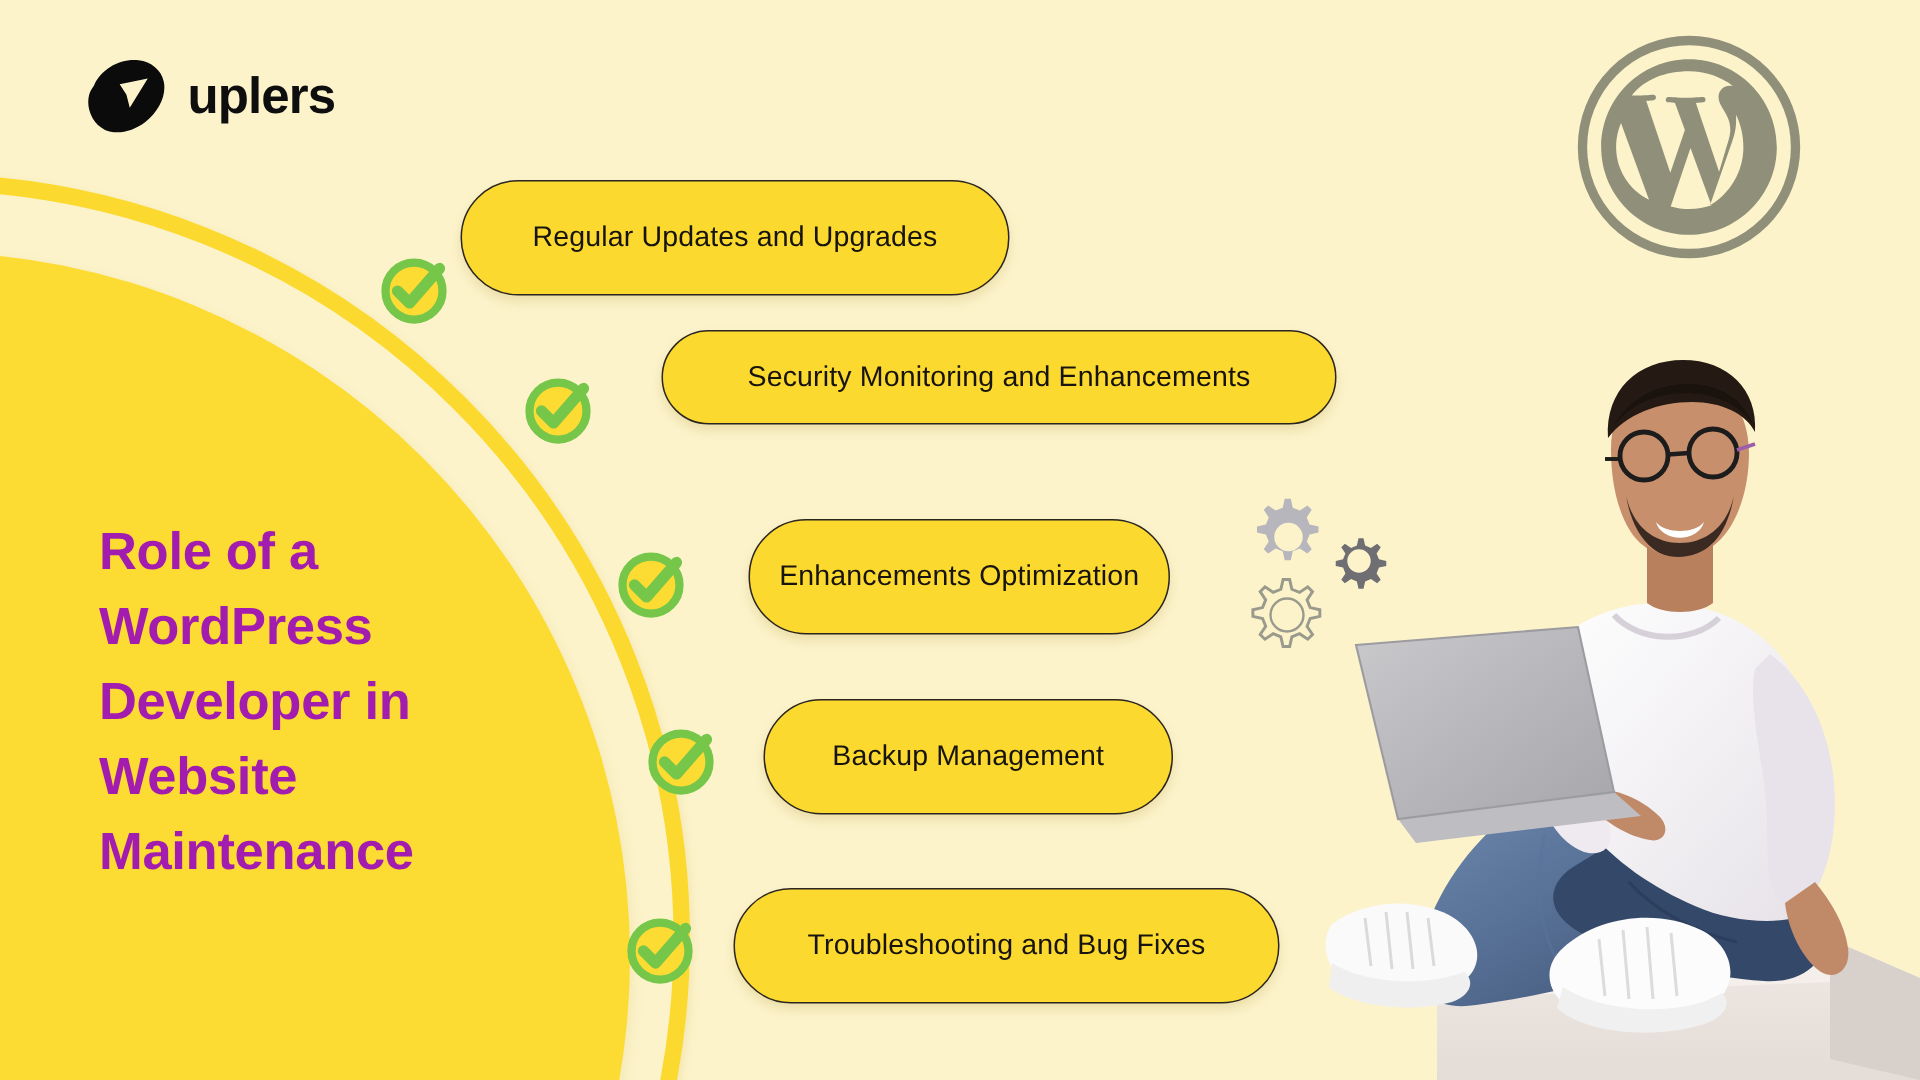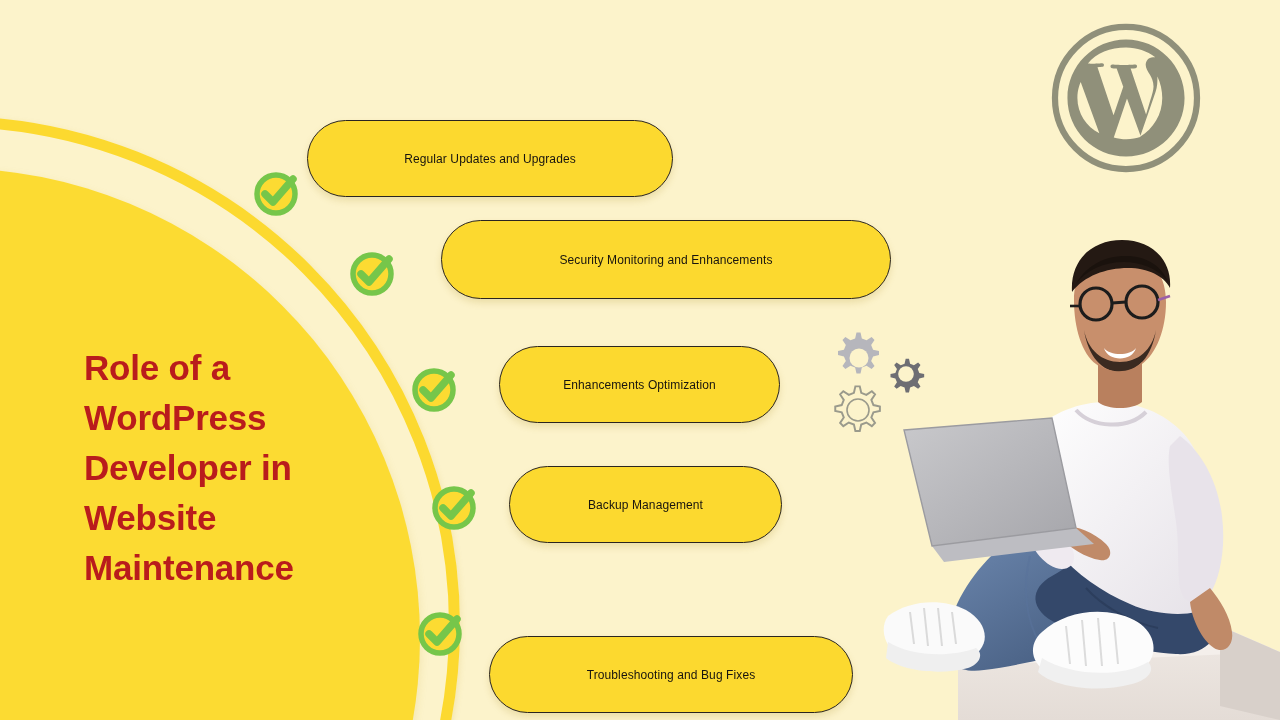--- a/index.html
+++ b/index.html
@@ -44,37 +44,37 @@
   .logo-word {
     font-size:34px; font-weight:bold; color:#0E0E0E;
     letter-spacing:-0.6px; line-height:1;
   }
 
   
   .wp-badge { position:absolute; right:78px; top:22px; width:152px; height:152px; }
 
   
   .headline {
-    position:absolute; left:84px; top:343px;
+    position:absolute; left:66px; top:343px;
     width:290px;
     font-size:35px; font-weight:bold;
-    line-height:1.43; color:#b91c1c;
+    line-height:1.43; color:#a21caf;
     letter-spacing:-0.2px;
     white-space:pre-line;
   }
 
   
   .pill {
     position:absolute;
     display:flex; align-items:center; justify-content:center;
     background:#FCD92F;
     border:1.6px solid #2A2520;
     border-radius:60px;
     color:#17140F;
-    font-size:12px;
+    font-size:19px;
     letter-spacing:0.1px;
     box-shadow:0 4px 7px rgba(170,140,30,0.20);
     white-space:nowrap;
     padding:0 26px;
   }
 
   
   .check { position:absolute; width:52px; height:52px; }
 
   
@@ -84,20 +84,29 @@
   .person { position:absolute; left:880px; top:196px; width:400px; height:524px; }
 </style>
 </head>
 <body>
 
 <div id="stage">
 
   <div class="deco-arc"></div>
   <div class="deco-circle"></div>
 
+  <div class="logo">
+    <span>
+      <svg class="logo-mark" viewBox="0 0 58 52">
+        <path d="M7.6 19.2C12.5 7.6 25.6 0.8 37.4 2.2c8.4 1 15.2 6.5 16.8 14.3 1.9 9.4-3.6 19.9-12.1 26.6C33.8 49.6 22.7 52.2 15 48.6 6.4 44.5 2.2 33.9 4.4 25.4c0.6-2.2 1.7-4.3 3.2-6.2z" fill="#0B0B0B"></path>
+        <path d="M24.8 18.2 L43.5 14.3 L31.5 33.8 L29.3 25.2 L24.8 18.2 Z" fill="#FCF3CB"></path>
+      </svg>
+    </span>
+    <span class="logo-word">uplers</span>
+  </div>
 
   <span class="wp-badge">
     <svg viewBox="0 0 122 122" width="152" height="152">
       <circle cx="61" cy="61" r="57" fill="none" stroke="#90907A" stroke-width="5"></circle>
       <g fill="#90907A">
         <path d="M61 14c-25.9 0-47 21.1-47 47s21.1 47 47 47 47-21.1 47-47-21.1-47-47-47zm0 6.5c8.8 0 16.9 2.9 23.5 7.8-.6-.1-1.2-.1-1.9-.1-3.4 0-5.8 2.9-5.8 6.1 0 2.8 1.7 5.2 3.4 8 1.3 2.3 2.9 5.2 2.9 9.5 0 2.9-1.1 6.4-2.6 11.1l-3.4 11.4-12.4-36.9c2.1-.1 3.9-.3 3.9-.3 1.8-.2 1.6-3-.2-2.9 0 0-5.6.4-9.2.4-3.4 0-9.1-.4-9.1-.4-1.9-.1-2.1 2.8-.2 2.9 0 0 1.8.2 3.6.3l5.3 14.5L51 74.8 38.1 36.3c2.1-.1 3.9-.3 3.9-.3 1.9-.2 1.7-3-.2-2.9 0 0-5.6.4-9.2.4-.7 0-1.4 0-2.2-.1C37.1 24.8 48.4 20.5 61 20.5zM22.8 43.2l16.8 46c-10.4-5.1-17.6-15.8-17.6-28.2 0-6.4 1.9-12.4 5-17.4zm39 18.3 11 30.2c.1.2.2.3.3.5-3.7 1.3-7.7 2-11.8 2-3.5 0-6.9-.5-10.1-1.4l10.6-31.3zm24.4-17.8c2.5 5.2 3.9 11.1 3.9 17.4 0 13.2-7.2 24.8-17.8 31l11.1-32.1c2.1-5.2 2.8-9.3 2.8-13z"></path>
       </g>
     </svg>
   </span>
 
@@ -132,24 +141,24 @@
       </svg>
   </span>
   <span class="check" style="left:416px; top:606px;">
     <svg viewBox="0 0 52 52">
         <circle cx="24" cy="28" r="19" fill="#FCDB32" stroke="#76C64A" stroke-width="5.5"></circle>
         <path d="M13 28 L21 36 L41 13" fill="none" stroke="#76C64A" stroke-width="7.5" stroke-linecap="round" stroke-linejoin="round"></path>
       </svg>
   </span>
 
   <div class="pill" style="left:307px; top:120px; width:366px; height:77px;">Regular Updates and Upgrades</div>
-  <div class="pill" style="left:441px; top:220px; width:450px; height:79px;">Security Monitoring and Enhancements</div>
+  <div class="pill" style="left:441px; top:220px; width:450px; height:63px;">Security Monitoring and Enhancements</div>
   <div class="pill" style="left:499px; top:346px; width:281px; height:77px;">Enhancements Optimization</div>
   <div class="pill" style="left:509px; top:466px; width:273px; height:77px;text-align:center;">Backup Management</div>
-  <div class="pill" style="left:489px; top:592px; width:364px; height:77px;margin-top:44px;">Troubleshooting and Bug Fixes</div>
+  <div class="pill" style="left:489px; top:592px; width:364px; height:77px;">Troubleshooting and Bug Fixes</div>
 
   <span class="gears">
     <svg viewBox="0 0 116 126">
       <g>
         <path d="M29 8.5l3.6.0 1.2 5.3 4.2 1.7 4.5-3 2.6 2.6-3 4.5 1.7 4.2 5.3 1.2v3.6l-5.3 1.2-1.7 4.2 3 4.5-2.6 2.6-4.5-3-4.2 1.7-1.2 5.3H29l-1.2-5.3-4.2-1.7-4.5 3-2.6-2.6 3-4.5-1.7-4.2-5.3-1.2v-3.6l5.3-1.2 1.7-4.2-3-4.5 2.6-2.6 4.5 3 4.2-1.7z" fill="#B6B6BC" transform="translate(6,5) scale(1.12)"></path>
         <circle cx="41" cy="40" r="9.5" fill="#FCF3CB"></circle>
       </g>
       <g>
         <path d="M29 8.5l3.6.0 1.2 5.3 4.2 1.7 4.5-3 2.6 2.6-3 4.5 1.7 4.2 5.3 1.2v3.6l-5.3 1.2-1.7 4.2 3 4.5-2.6 2.6-4.5-3-4.2 1.7-1.2 5.3H29l-1.2-5.3-4.2-1.7-4.5 3-2.6-2.6 3-4.5-1.7-4.2-5.3-1.2v-3.6l5.3-1.2 1.7-4.2-3-4.5 2.6-2.6 4.5 3 4.2-1.7z" fill="#6E6E73" transform="translate(61,33) scale(0.92)"></path>
         <circle cx="88" cy="56" r="7.8" fill="#FCF3CB"></circle>

